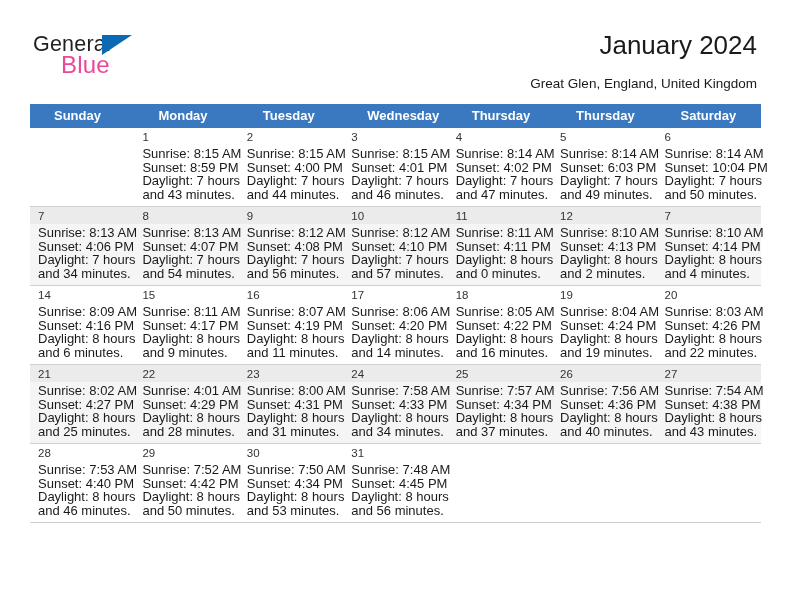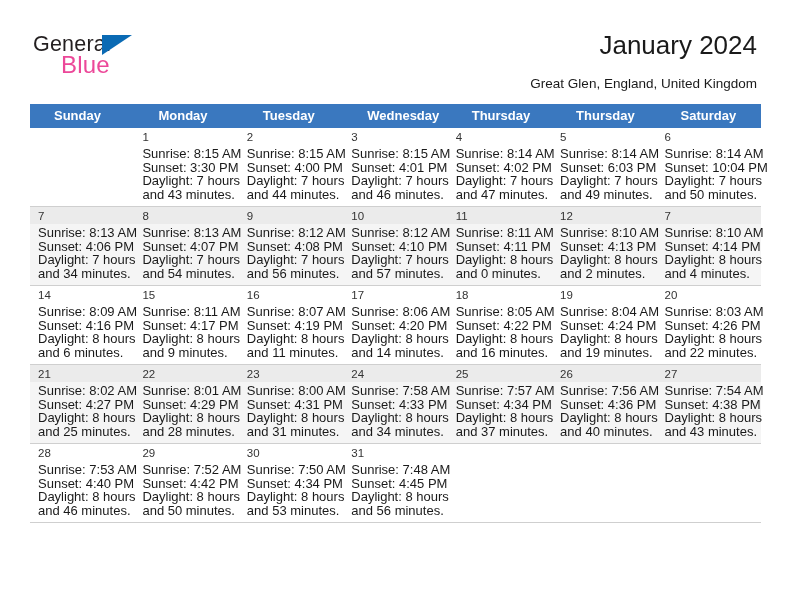--- a/index.html
+++ b/index.html
@@ -182,21 +182,21 @@
     <tbody id="calendar-body">
         <tr>
           <td class="empty">
             <div class="cell"></div>
           </td>
           <td>
             <div class="cell">
               <div class="daynum"><span class="daynum-inner">1</span></div>
               <div class="lines">
                 <div>Sunrise: 8:15 AM</div>
-                <div>Sunset: 3:30 PM</div>
+                <div>Sunset: 8:59 PM</div>
                 <div>Daylight: 7 hours</div>
                 <div>and 43 minutes.</div>
               </div>
             </div>
           </td>
           <td>
             <div class="cell">
               <div class="daynum"><span class="daynum-inner">2</span></div>
               <div class="lines">
                 <div>Sunrise: 8:15 AM</div>
@@ -427,21 +427,21 @@
                 <div>Daylight: 8 hours</div>
                 <div>and 25 minutes.</div>
               </div>
             </div>
           </td>
           <td>
             <div class="cell">
               <div class="daynum-band"></div>
               <div class="daynum"><span class="daynum-inner">22</span></div>
               <div class="lines">
-                <div>Sunrise: 8:01 AM</div>
+                <div>Sunrise: 4:01 AM</div>
                 <div>Sunset: 4:29 PM</div>
                 <div>Daylight: 8 hours</div>
                 <div>and 28 minutes.</div>
               </div>
             </div>
           </td>
           <td>
             <div class="cell">
               <div class="daynum-band"></div>
               <div class="daynum"><span class="daynum-inner">23</span></div>

